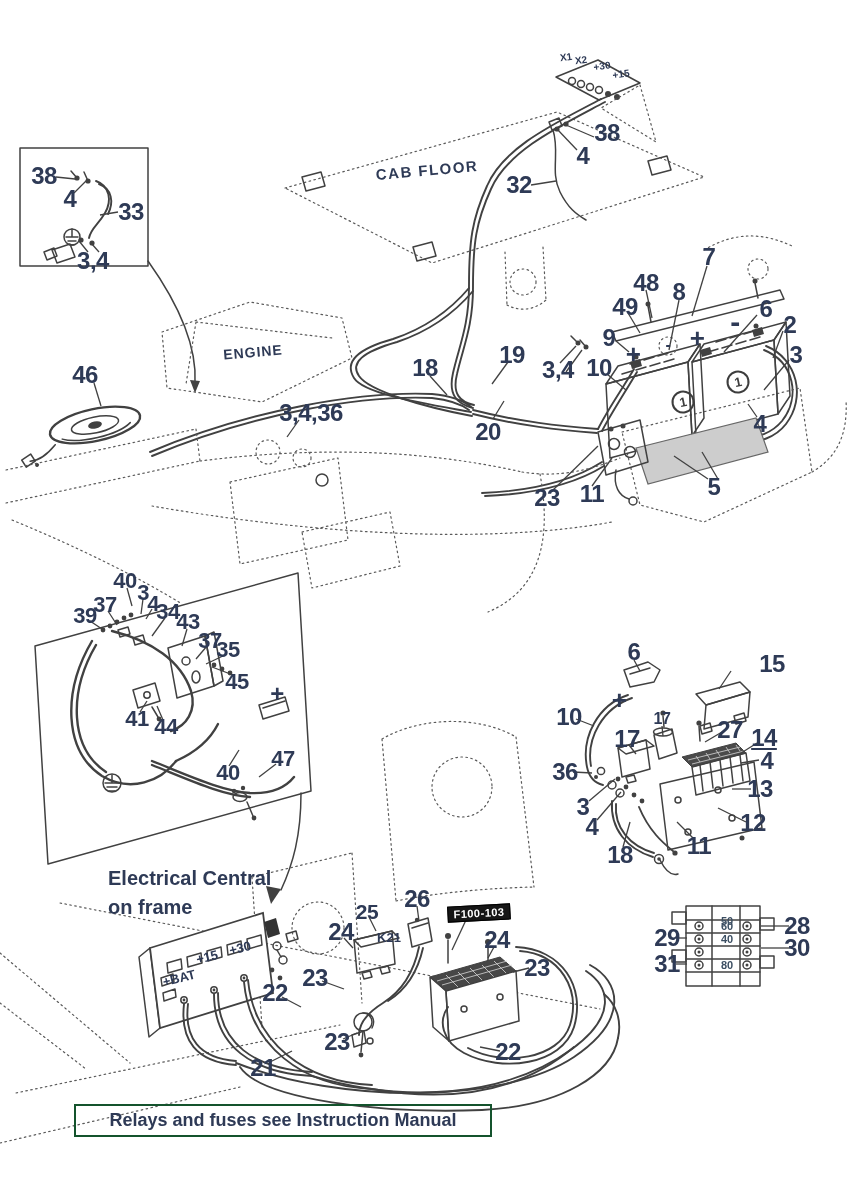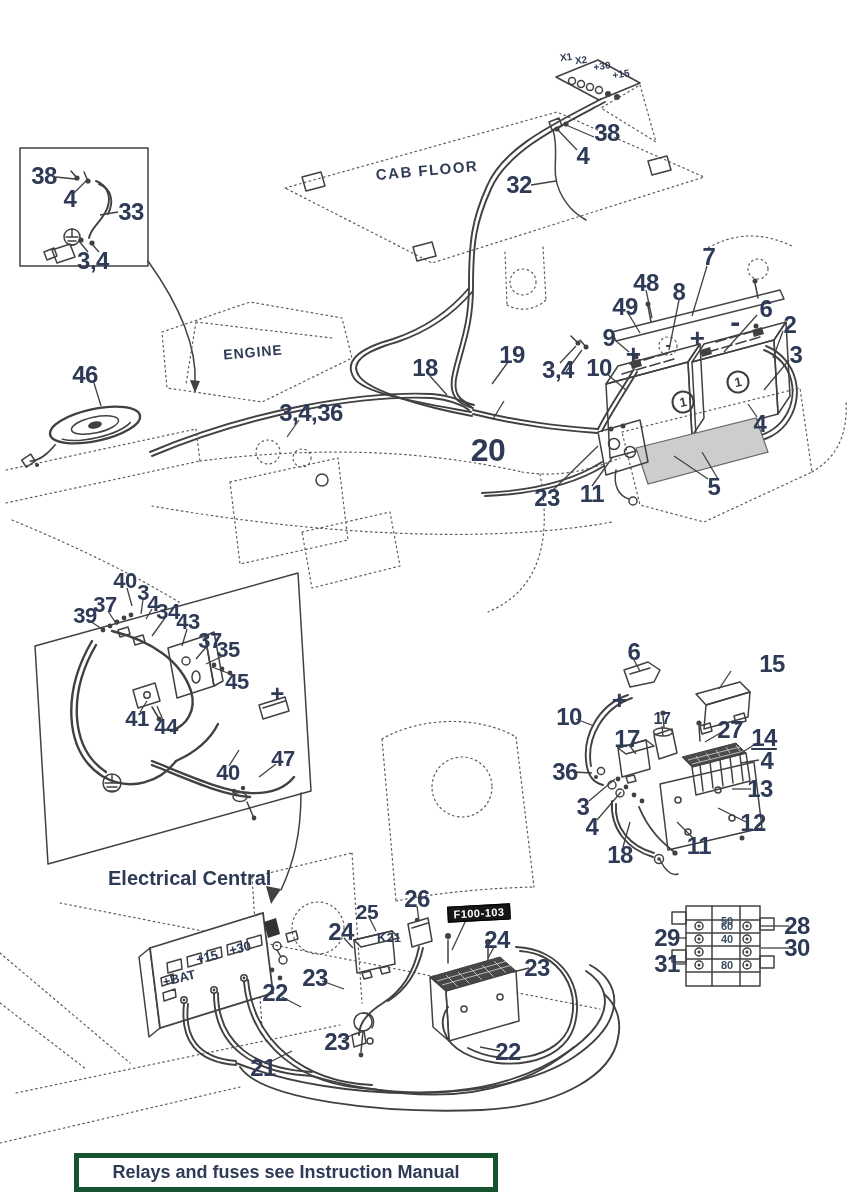--- a/index.html
+++ b/index.html
@@ -19,21 +19,21 @@
       color:var(--co,#2e3a56);line-height:1;white-space:nowrap;letter-spacing:-0.5px}
   .co.circ{border:2px solid #3d3d3d;border-radius:50%;width:19px;height:19px;
       display:flex;align-items:center;justify-content:center;color:#3d3d3d;
       letter-spacing:0;transform:translate(-50%,-50%) rotate(-12deg)}
   .lbl{position:absolute;font-weight:700;color:var(--co,#2e3a56);white-space:nowrap;
       transform:translate(-50%,-50%)}
   .lbl.block{transform:none}
   .cabfloor{font-size:15px;letter-spacing:1.5px;transform:translate(-50%,-50%) rotate(-5deg)}
   .engine{font-size:14px;letter-spacing:1px;transform:translate(-50%,-50%) rotate(-5deg)}
   .ec{left:108px;top:864px;font-size:20px;line-height:1.45}
-  .note{left:74px;top:1153px;width:414px;height:29px;border:5px solid #14532d;
+  .note{left:74px;top:1104px;width:414px;height:29px;border:2px solid #14532d;
       font-size:18px;line-height:29px;text-align:center;transform:none}
   .tag{background:var(--tagbg,#161616);color:var(--tagfg,#fff);font-size:11px;
       font-weight:700;padding:1px 5px;border:1px solid #000;
       transform:translate(-50%,-50%) rotate(-3deg);letter-spacing:.5px}
   .k21{font-size:13px}
   .term{font-size:13px;transform:translate(-50%,-50%) rotate(-14deg)}
   .pin{font-size:10px;transform:translate(-50%,-50%) rotate(-8deg)}
   .fv{font-size:11px;color:#3c4f63}
 </style>
 </head>
@@ -421,20 +421,21 @@
         <line x1="676" y1="964" x2="687" y2="964"></line>
     <line x1="789" y1="926" x2="761" y2="926"></line>
         <line x1="789" y1="948" x2="761" y2="948"></line>
   </g>
 </svg>
 
 <div class="lbl cabfloor" style="left:427px;top:170px">CAB FLOOR</div>
 <div class="lbl engine" style="left:253px;top:352px">ENGINE</div>
 <div class="lbl block ec">
   <div>Electrical Central</div>
+  <div>on frame</div>
 </div>
 <div class="lbl note">Relays and fuses see Instruction Manual</div>
 <div class="lbl tag" style="left:479px;top:913px">F100-103</div>
 <div class="lbl k21" style="left:389px;top:937px">K21</div>
 
 <div class="lbl pin" style="left:566px;top:57px">X1</div>
 <div class="lbl pin" style="left:581px;top:60px">X2</div>
 <div class="lbl pin" style="left:602px;top:66px">+30</div>
 <div class="lbl pin" style="left:621px;top:74px">+15</div>
 
@@ -469,21 +470,21 @@
       <span class="co" style="left: 599px; top: 368px; font-size: 24px;">10</span>
       <span class="co" style="left: 796px; top: 355px; font-size: 24px;">3</span>
       <span class="co" style="left: 760px; top: 424px; font-size: 24px;">4</span>
       <span class="co" style="left: 714px; top: 487px; font-size: 24px;">5</span>
       <span class="co circ" style="left: 683px; top: 402px; font-size: 13px;">1</span>
       <span class="co circ" style="left: 738px; top: 382px; font-size: 13px;">1</span>
       <span class="co" style="left: 85px; top: 375px; font-size: 24px;">46</span>
       <span class="co" style="left: 311px; top: 413px; font-size: 24px;">3,4,36</span>
       <span class="co" style="left: 425px; top: 368px; font-size: 24px;">18</span>
       <span class="co" style="left: 512px; top: 355px; font-size: 24px;">19</span>
-      <span class="co" style="left: 488px; top: 450px; font-size: 32px;">20</span>
+      <span class="co" style="left: 488px; top: 432px; font-size: 24px;">20</span>
       <span class="co" style="left: 558px; top: 370px; font-size: 24px;">3,4</span>
       <span class="co" style="left: 547px; top: 498px; font-size: 24px;">23</span>
       <span class="co" style="left: 592px; top: 494px; font-size: 24px;">11</span>
       <span class="co" style="left: 125px; top: 581px; font-size: 22px;">40</span>
       <span class="co" style="left: 143px; top: 593px; font-size: 22px;">3</span>
       <span class="co" style="left: 153px; top: 604px; font-size: 22px;">4</span>
       <span class="co" style="left: 105px; top: 605px; font-size: 22px;">37</span>
       <span class="co" style="left: 85px; top: 616px; font-size: 22px;">39</span>
       <span class="co" style="left: 168px; top: 612px; font-size: 22px;">34</span>
       <span class="co" style="left: 188px; top: 622px; font-size: 22px;">43</span>

